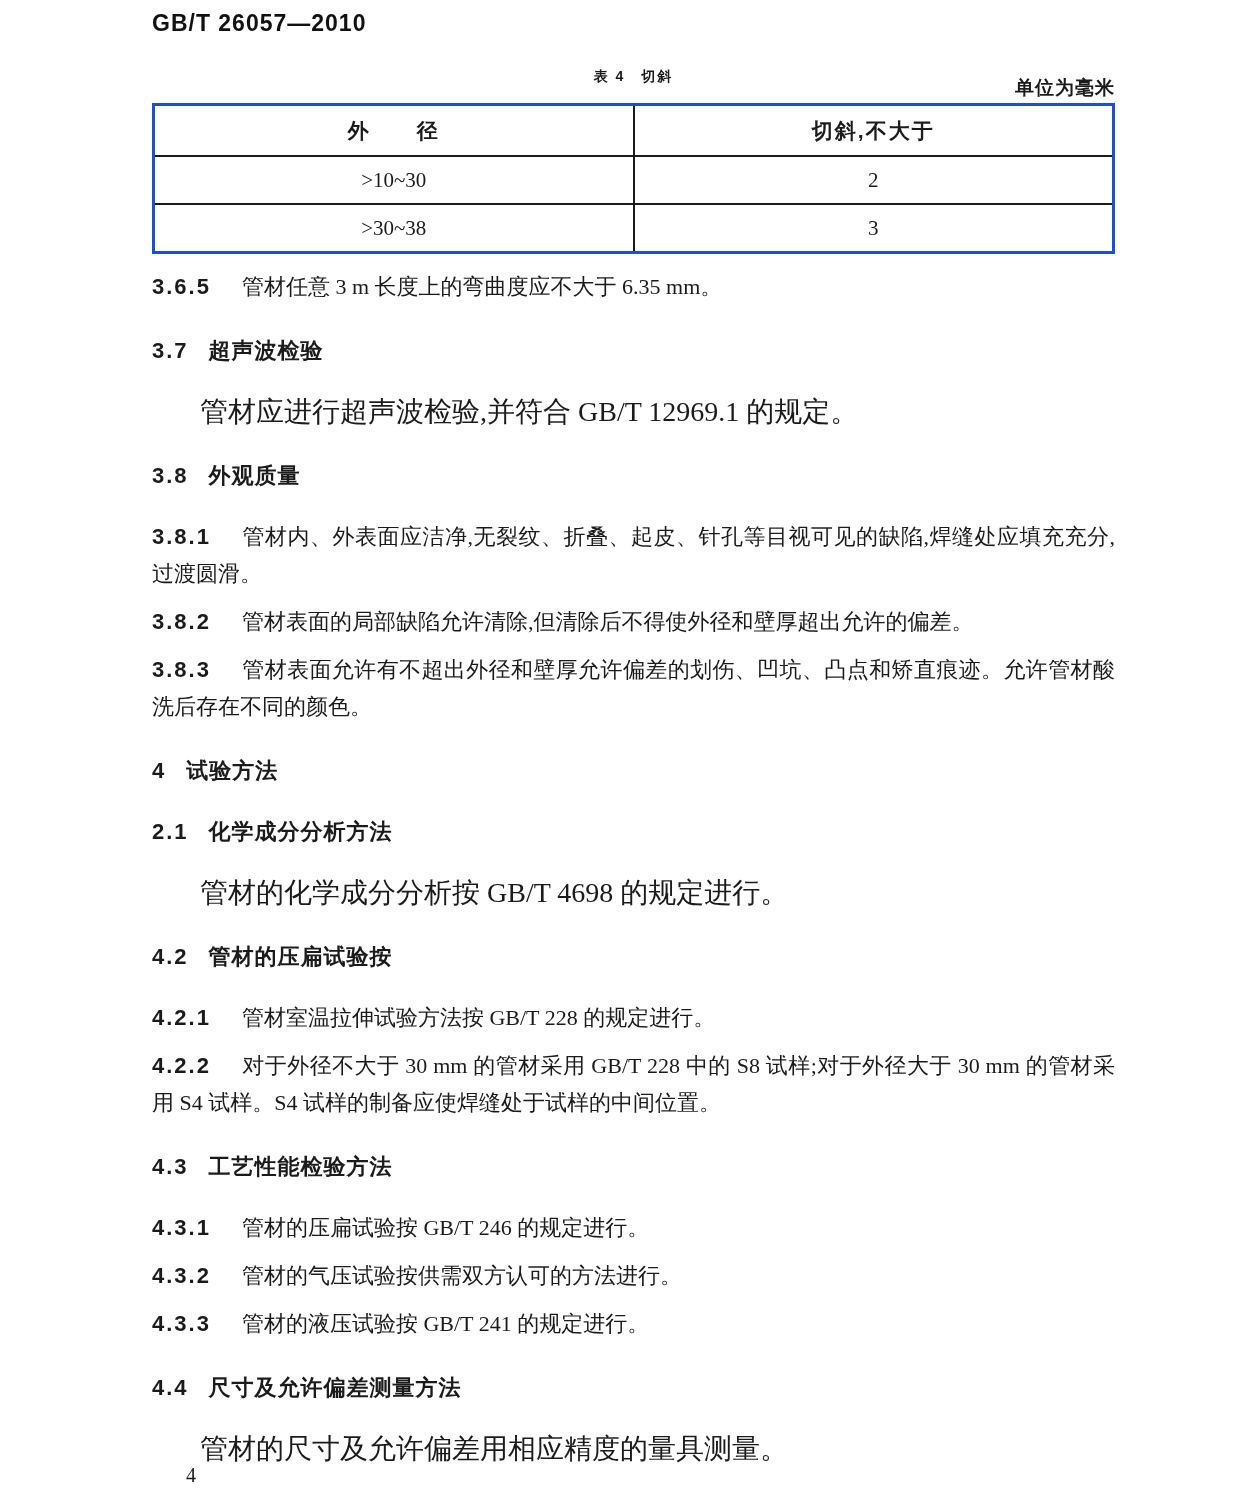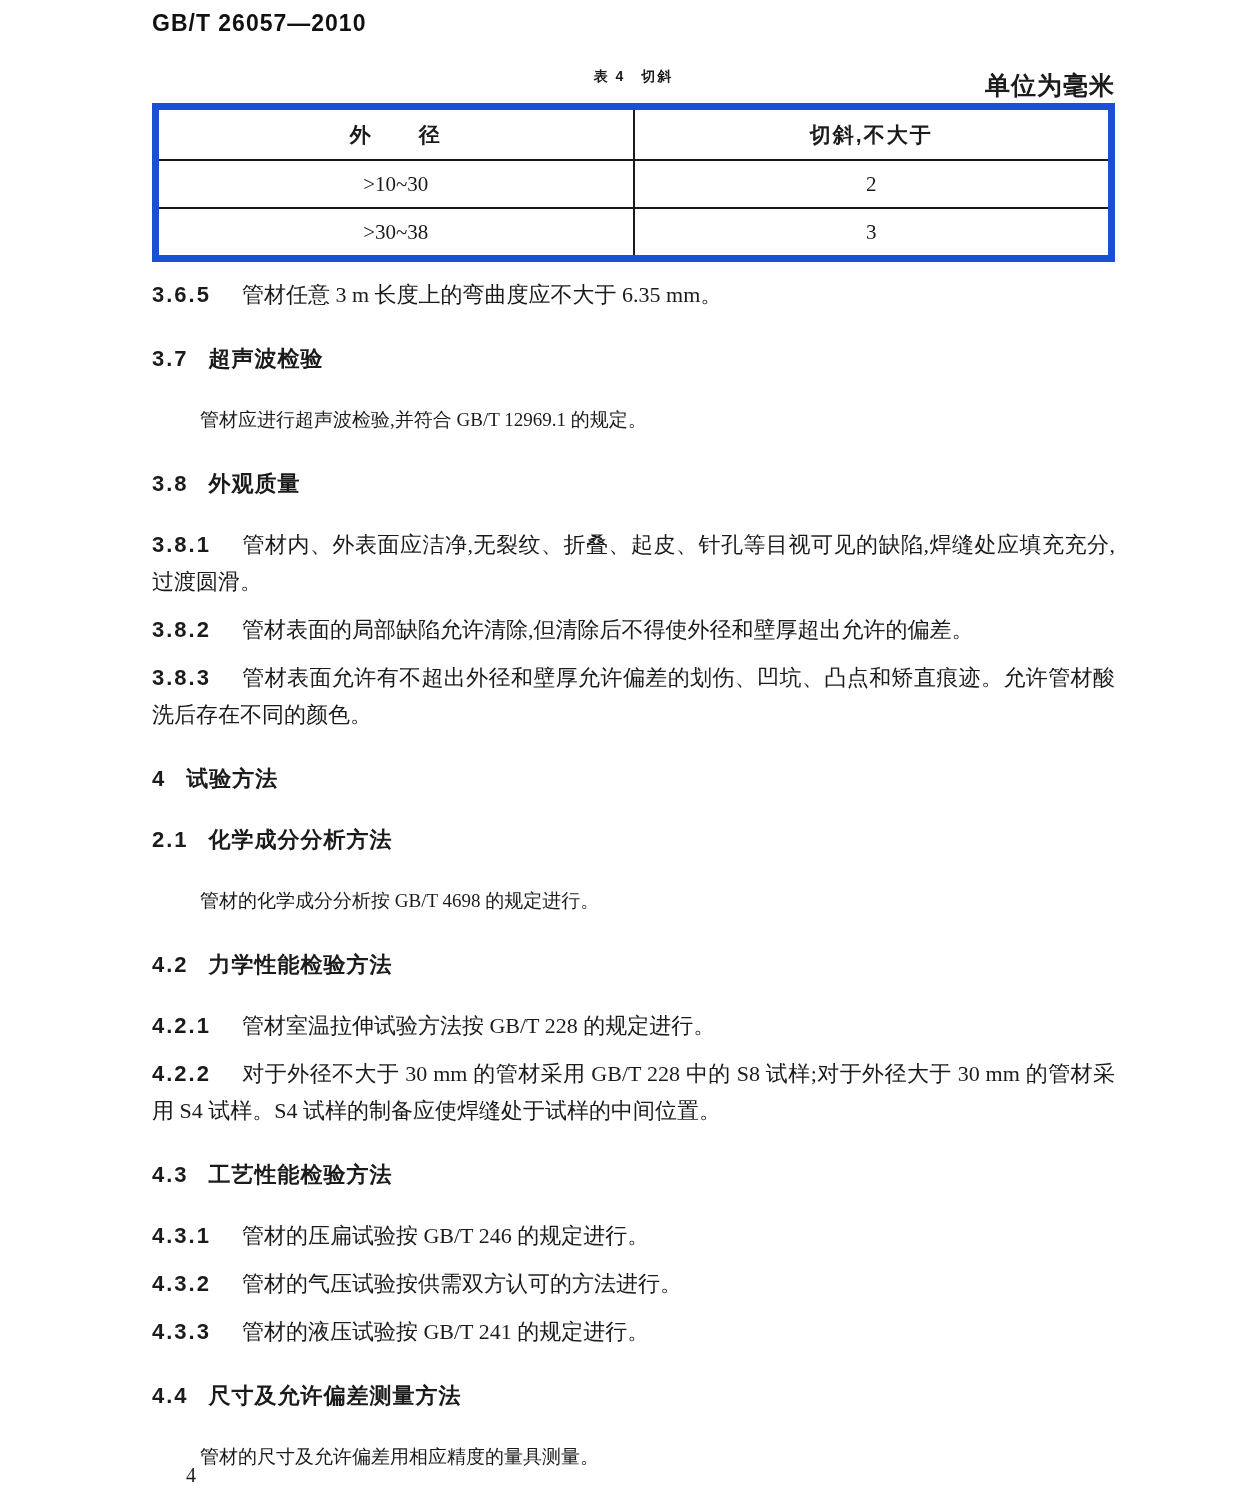--- a/index.html
+++ b/index.html
@@ -37,41 +37,41 @@
   }
   .table-caption {
     font-family: "Liberation Sans", "DejaVu Sans", sans-serif;
     font-weight: bold;
     font-size: 14px;
     letter-spacing: 2px;
   }
   .unit-note {
     position: absolute;
     right: 0;
-    top: 2px;
+    top: 8px;
     font-family: "Liberation Sans", "DejaVu Sans", sans-serif;
     font-weight: bold;
-    font-size: 25px;
+    font-size: 19px;
     letter-spacing: 1px;
   }
   table.spec-table {
     width: 100%;
     border-collapse: collapse;
     margin-top: 8px;
     table-layout: fixed;
   }
   table.spec-table th,
   table.spec-table td {
     border: 2px solid #1a1a1a;
     text-align: center;
     vertical-align: middle;
     font-size: 21px;
     padding: 0;
   }
-  table.spec-table { border: 7px solid #1d4ed8; padding-left: 47px; }
+  table.spec-table { border: 3px solid #1d4ed8; padding-left: 47px; }
   table.spec-table th {
     height: 49px;
     font-family: "Liberation Sans", "DejaVu Sans", sans-serif;
     font-weight: bold;
     letter-spacing: 2px;
   }
   table.spec-table td { height: 46px; font-family: "Liberation Serif", "DejaVu Serif", serif; }
   .content { margin-top: 14px; }
   .clause {
     font-size: 22px;
@@ -88,21 +88,21 @@
   .heading {
     font-family: "Liberation Sans", "DejaVu Sans", sans-serif;
     font-weight: bold;
     font-size: 22px;
     margin: 31px 0 27px 0;
     letter-spacing: 1px;
   }
   .heading .num { margin-right: 20px; letter-spacing: 2px; }
   .heading.major { }
   .para-indent {
-    font-size: 19px;
+    font-size: 28px;
     line-height: 37px;
     margin: 14px 0;
     text-indent: 48px;
     text-align: justify;
   }
   .page-number {
     position: absolute;
     left: 186px;
     top: 1464px;
     font-size: 20px;
@@ -155,21 +155,21 @@
     <p class="clause"><span class="num">3.8.2</span><span>管材表面的局部缺陷允许清除,但清除后不得使外径和壁厚超出允许的偏差。</span></p>
 
     <p class="clause"><span class="num">3.8.3</span><span>管材表面允许有不超出外径和壁厚允许偏差的划伤、凹坑、凸点和矫直痕迹。允许管材酸洗后存在不同的颜色。</span></p>
 
     <p class="heading major"><span class="num">4</span><span>试验方法</span></p>
 
     <p class="heading"><span class="num">2.1</span><span>化学成分分析方法</span></p>
 
     <p class="para-indent">管材的化学成分分析按 GB/T 4698 的规定进行。</p>
 
-    <p class="heading"><span class="num">4.2</span><span>力学性能检验方法</span></p>
+    <p class="heading"><span class="num">4.2</span><span>管材的压扁试验按</span></p>
 
     <p class="clause"><span class="num">4.2.1</span><span>管材室温拉伸试验方法按 GB/T 228 的规定进行。</span></p>
 
     <p class="clause"><span class="num">4.2.2</span><span>对于外径不大于 30 mm 的管材采用 GB/T 228 中的 S8 试样;对于外径大于 30 mm 的管材采用 S4 试样。S4 试样的制备应使焊缝处于试样的中间位置。</span></p>
 
     <p class="heading"><span class="num">4.3</span><span>工艺性能检验方法</span></p>
 
     <p class="clause"><span class="num">4.3.1</span><span>管材的压扁试验按 GB/T 246 的规定进行。</span></p>
 
     <p class="clause"><span class="num">4.3.2</span><span>管材的气压试验按供需双方认可的方法进行。</span></p>

